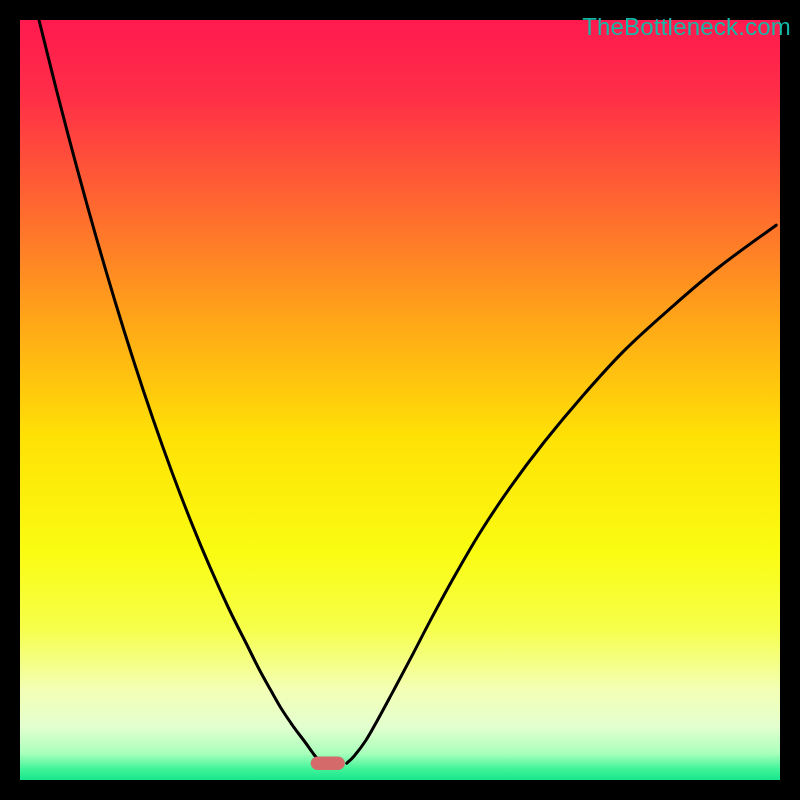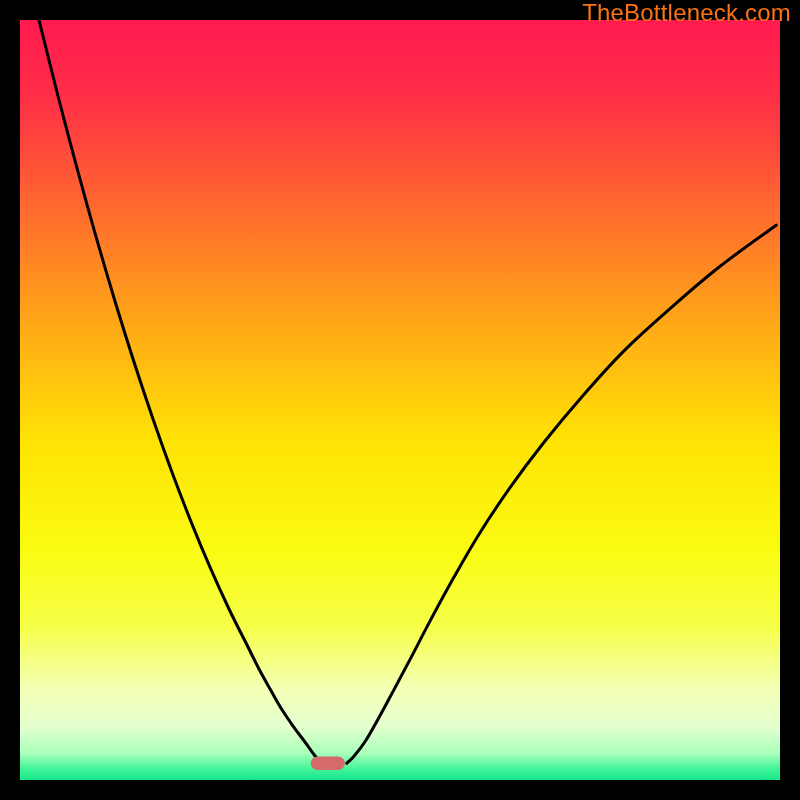--- a/index.html
+++ b/index.html
@@ -21,23 +21,23 @@
   }
   .plot-area {
     position: absolute;
     left: 0;
     top: 0;
     width: 760px;
     height: 760px;
   }
   .watermark {
     position: absolute;
-    top: 0;
+    top: 14px;
     right: 9px;
-    color: #f97316;
+    color: #14b8a6;
     font-size: 24px;
     letter-spacing: 0.2px;
     font-weight: 400;
     z-index: 5;
     line-height: 1.05;
     text-align: right;
   }
   svg {
     display: block;
   }

